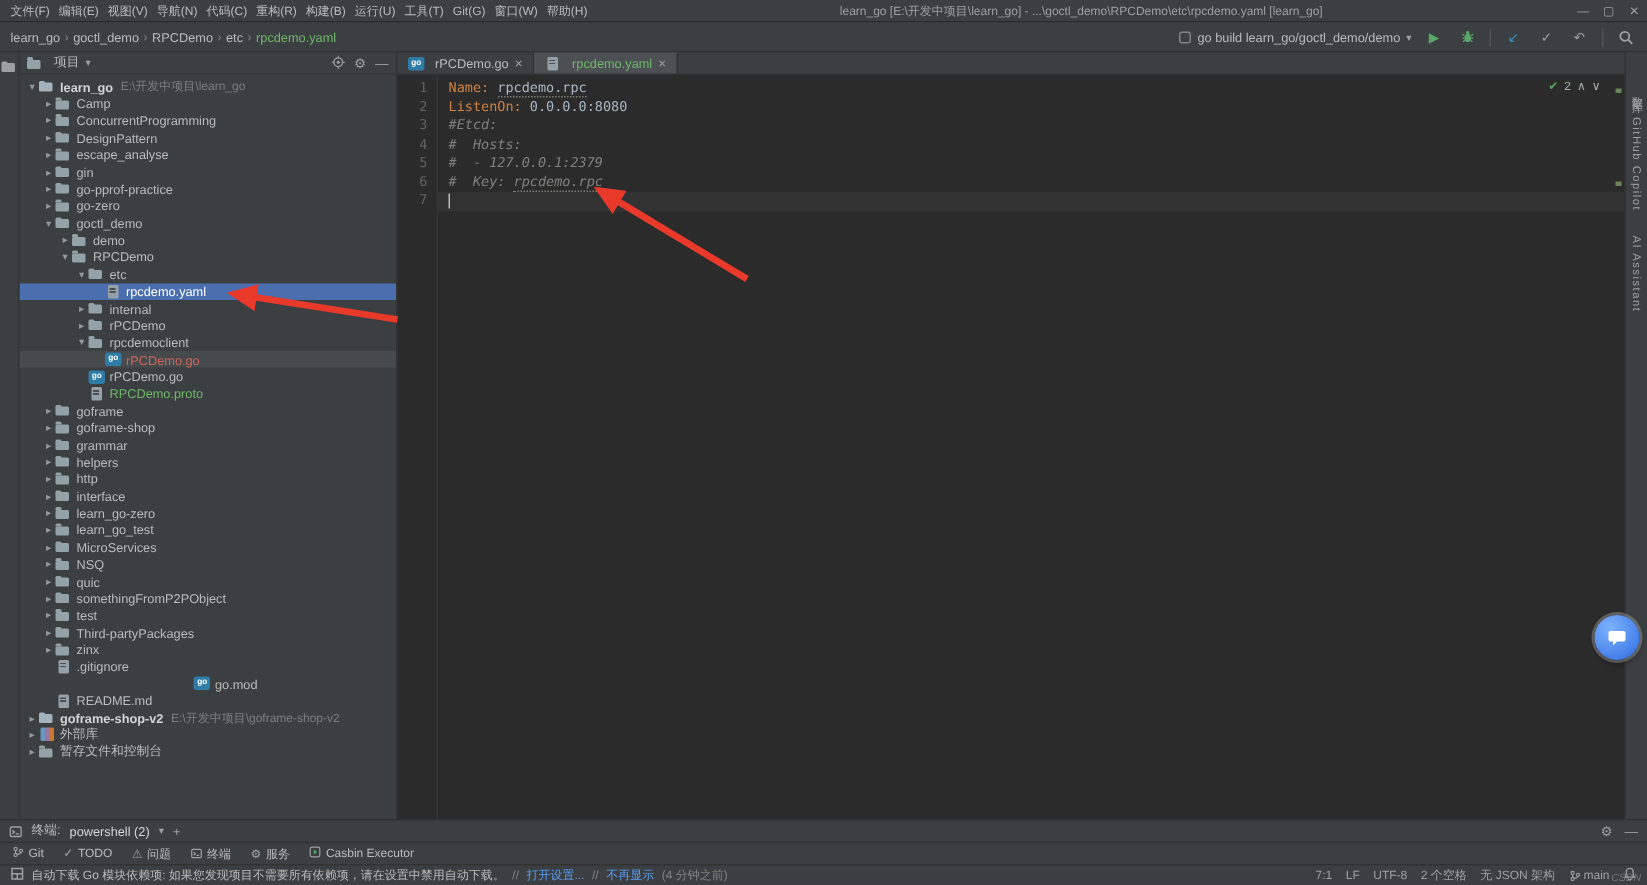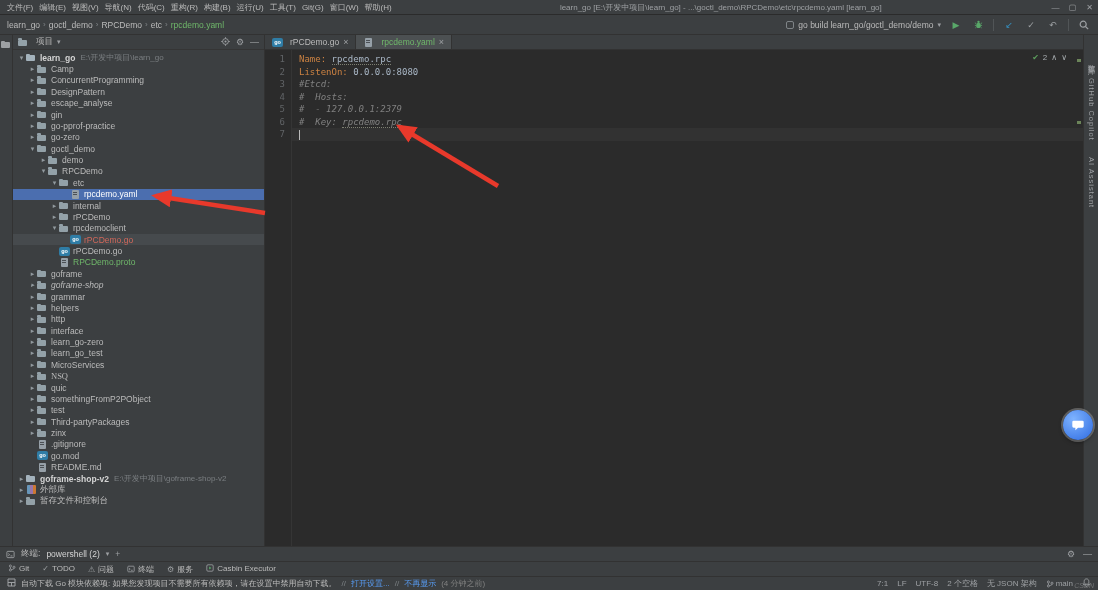--- a/index.html
+++ b/index.html
@@ -285,21 +285,21 @@
           <div class="trow" style="padding-left: 37px;">
             <span class="tarrow"></span>
             <span class="tic tic-proto"></span>
             <span class="tlabel c-added">RPCDemo.proto</span>
           </div>
           <div class="trow" style="padding-left: 15px;">
             <span class="tarrow">▸</span>
             <span class="tic tic-folder"></span>
             <span class="tlabel">goframe</span>
           </div>
-          <div class="trow" style="padding-left: 15px; font-style: italic;">
+          <div class="trow" style="padding-left: 15px;">
             <span class="tarrow">▸</span>
             <span class="tic tic-folder"></span>
             <span class="tlabel">goframe-shop</span>
           </div>
           <div class="trow" style="padding-left: 15px;">
             <span class="tarrow">▸</span>
             <span class="tic tic-folder"></span>
             <span class="tlabel">grammar</span>
           </div>
           <div class="trow" style="padding-left: 15px;">
@@ -325,21 +325,21 @@
           <div class="trow" style="padding-left: 15px;">
             <span class="tarrow">▸</span>
             <span class="tic tic-folder"></span>
             <span class="tlabel">learn_go_test</span>
           </div>
           <div class="trow" style="padding-left: 15px;">
             <span class="tarrow">▸</span>
             <span class="tic tic-folder"></span>
             <span class="tlabel">MicroServices</span>
           </div>
-          <div class="trow" style="padding-left: 15px; font-family: Liberation Serif, serif;">
+          <div class="trow" style="padding-left: 15px;">
             <span class="tarrow">▸</span>
             <span class="tic tic-folder"></span>
             <span class="tlabel">NSQ</span>
           </div>
           <div class="trow" style="padding-left: 15px;">
             <span class="tarrow">▸</span>
             <span class="tic tic-folder"></span>
             <span class="tlabel">quic</span>
           </div>
           <div class="trow" style="padding-left: 15px;">
@@ -360,21 +360,21 @@
           <div class="trow" style="padding-left: 15px;">
             <span class="tarrow">▸</span>
             <span class="tic tic-folder"></span>
             <span class="tlabel">zinx</span>
           </div>
           <div class="trow" style="padding-left: 15px;">
             <span class="tarrow"></span>
             <span class="tic tic-file"></span>
             <span class="tlabel">.gitignore</span>
           </div>
-          <div class="trow" style="padding-left: 15px;">
+          <div class="trow" style="padding-left: 15px; justify-content: center;">
             <span class="tarrow"></span>
             <span class="tic tic-gomod"></span>
             <span class="tlabel">go.mod</span>
           </div>
           <div class="trow" style="padding-left: 15px;">
             <span class="tarrow"></span>
             <span class="tic tic-file"></span>
             <span class="tlabel">README.md</span>
           </div>
           <div class="trow" style="padding-left: 4px;">

